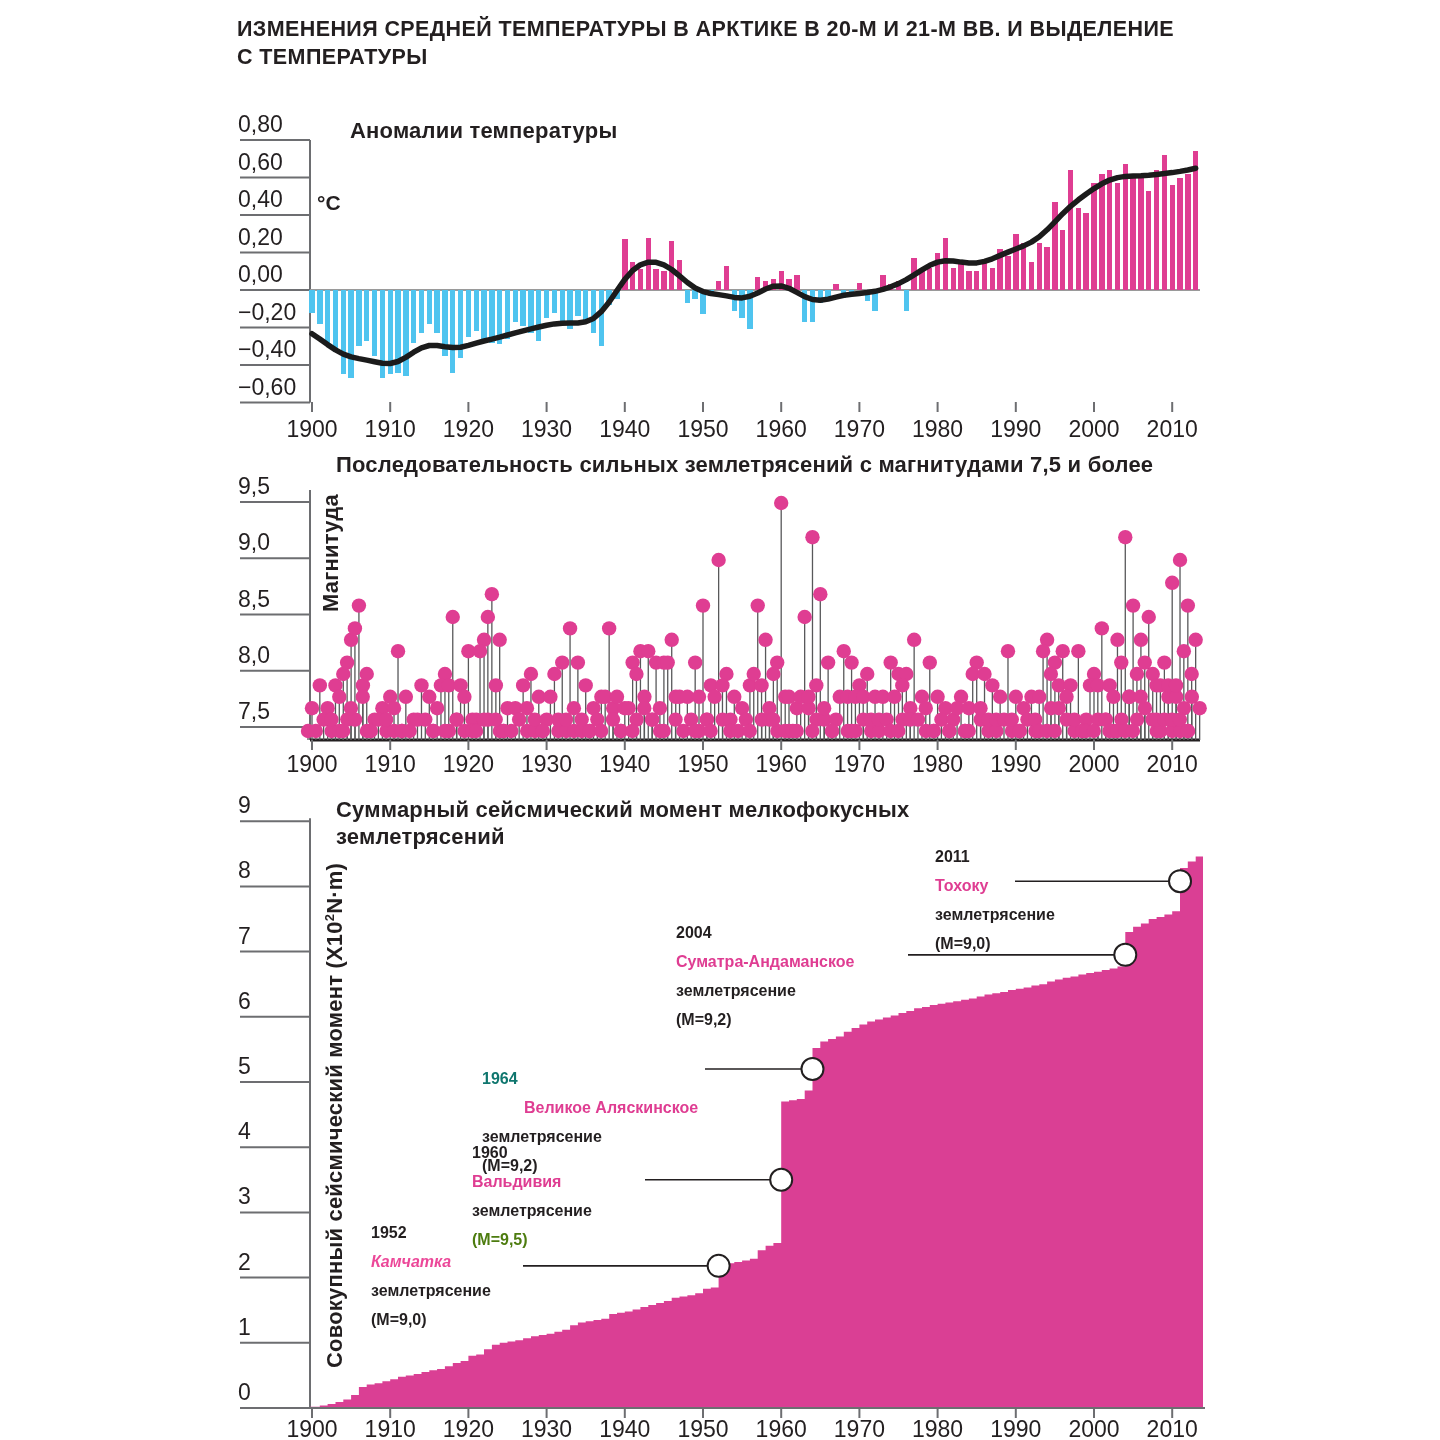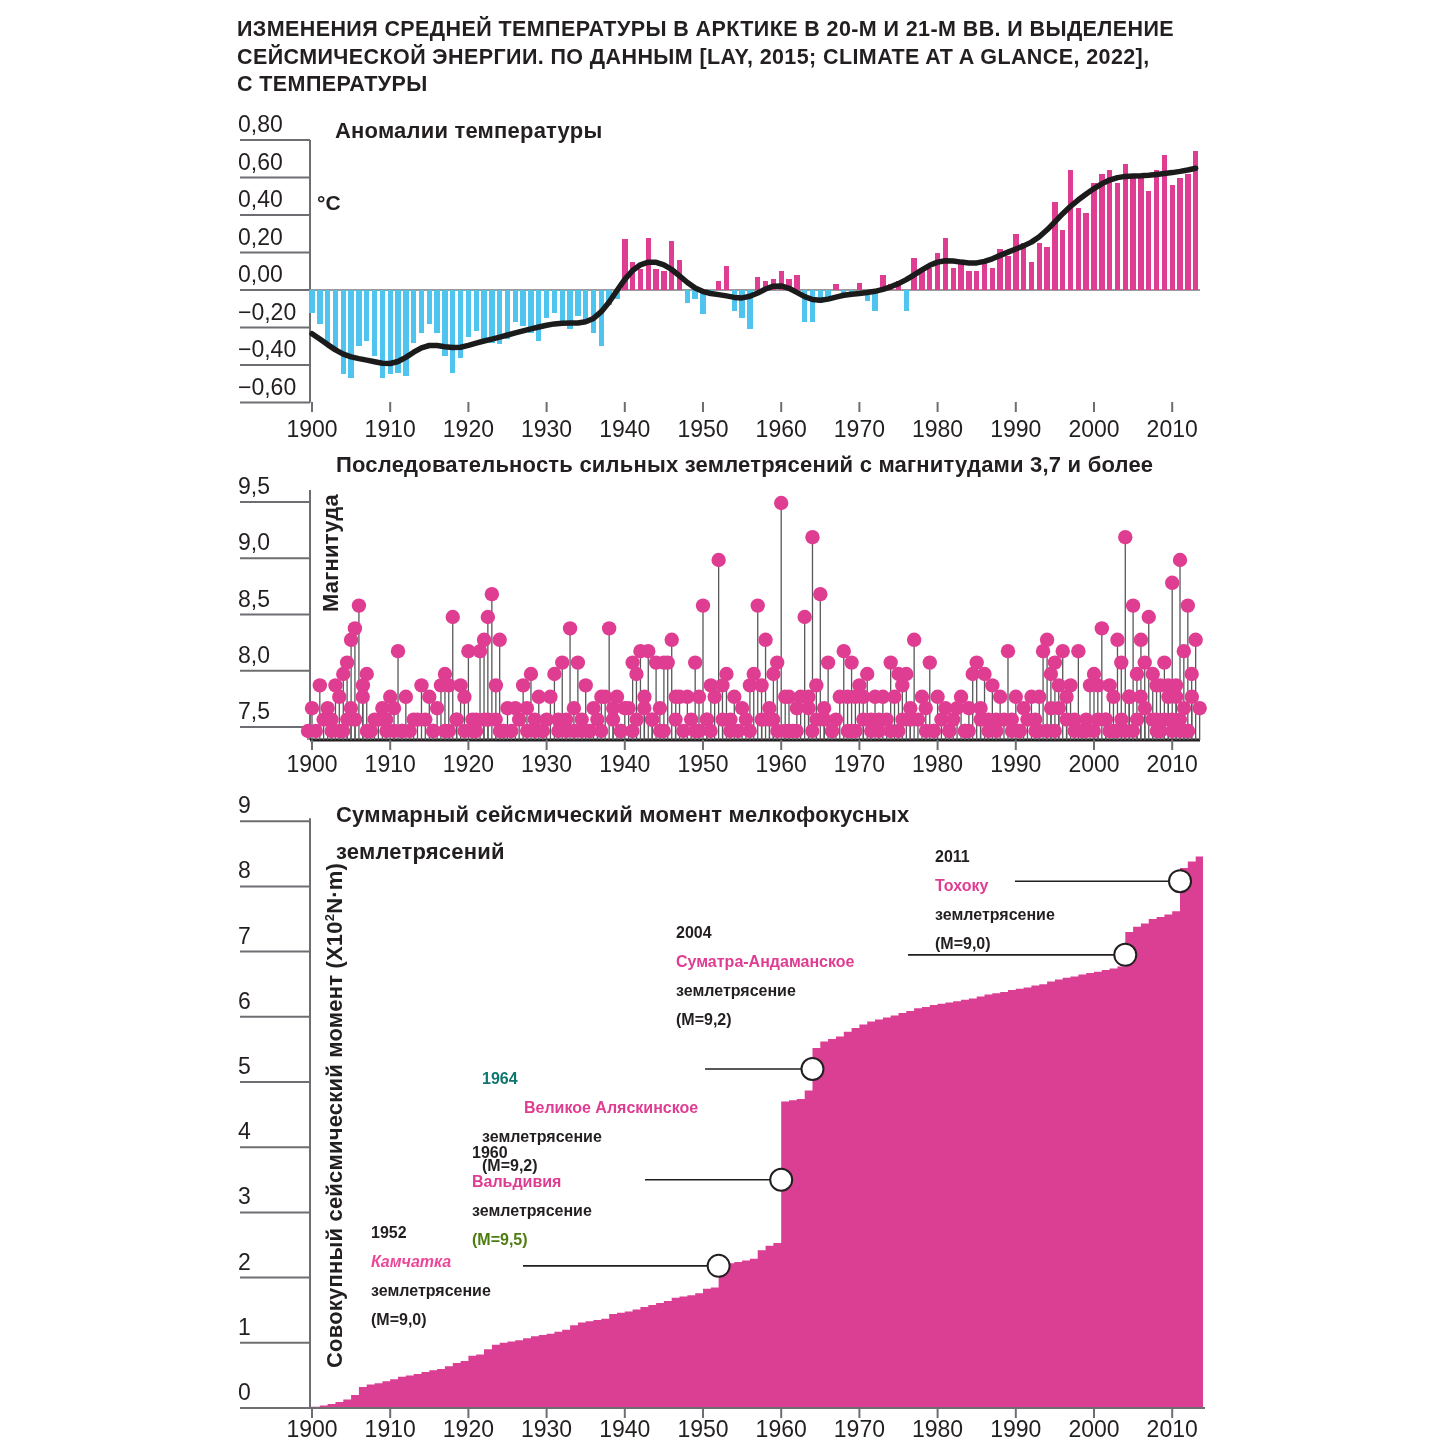--- a/index.html
+++ b/index.html
@@ -2,21 +2,21 @@
 <html><head>
 <meta charset="utf-8">
 <style>
   html,body{margin:0;padding:0;background:#ffffff;}
   #canvas{position:relative;width:1440px;height:1440px;background:#ffffff;
           font-family:"Liberation Sans",sans-serif;color:#231f20;overflow:hidden;}
   .abs{position:absolute;}
   #main-title{left:237px;top:16px;width:1010px;font-size:21.5px;font-weight:bold;
               line-height:27.5px;letter-spacing:.4px;}
   .chart-title{font-size:22px;font-weight:bold;letter-spacing:.2px;white-space:nowrap;}
-  #c3-title{white-space:normal;line-height:37px;}
+  #c3-title{white-space:normal;line-height:27px;}
   .unit{font-size:21px;font-weight:600;}
   .rot{transform:rotate(-90deg);transform-origin:0 0;white-space:nowrap;
        font-size:22px;font-weight:bold;letter-spacing:.2px;}
   .rot sup{font-size:13px;}
   .ann{position:absolute;font-size:16px;font-weight:bold;line-height:29px;white-space:nowrap;}
   svg{font-family:"Liberation Sans",sans-serif;}
   svg text{fill:#231f20;}
 </style>
 </head>
 <body>
@@ -979,29 +979,28 @@
         <circle cx="812.48" cy="1068.96" r="11" fill="#ffffff" stroke="#231f20" stroke-width="2"></circle>
         <line x1="908" y1="954.8599999999999" x2="1114.28" y2="954.8599999999999" stroke="#231f20" stroke-width="1.6"></line>
         <circle cx="1125.28" cy="954.8599999999999" r="11" fill="#ffffff" stroke="#231f20" stroke-width="2"></circle>
         <line x1="1015" y1="881.184" x2="1169.02" y2="881.184" stroke="#231f20" stroke-width="1.6"></line>
         <circle cx="1180.02" cy="881.184" r="11" fill="#ffffff" stroke="#231f20" stroke-width="2"></circle>
       </g>
     </svg>
 
   <div id="main-title" class="abs">
     <div>ИЗМЕНЕНИЯ СРЕДНЕЙ ТЕМПЕРАТУРЫ В АРКТИКЕ В 20-М И 21-М ВВ. И ВЫДЕЛЕНИЕ</div>
-    <div>СЕЙСМИЧЕСКОЙ ЭНЕРГИИ. ПО ДАННЫМ [LAY, 2015; CLIMATE AT A GLANCE, 2022],</div>
     <div>С ТЕМПЕРАТУРЫ</div>
   </div>
 
-  <div class="abs chart-title" style="left:335px;top:118px">Аномалии температуры</div>
+  <div class="abs chart-title" style="left:350px;top:118px">Аномалии температуры</div>
 
   <div class="abs unit" style="left:317px;top:191px">°C</div>
 
-  <div class="abs chart-title" style="left:336px;top:452px">Последовательность сильных землетрясений с магнитудами 3,7 и более</div>
+  <div class="abs chart-title" style="left:336px;top:452px">Последовательность сильных землетрясений с магнитудами 7,5 и более</div>
 
   <div class="abs rot" style="left:318px;top:612px">Магнитуда</div>
 
   <div id="c3-title" class="abs chart-title" style="left:336px;top:796px;width:720px">
     <div>Суммарный сейсмический момент мелкофокусных землетрясений</div>
   </div>
 
   <div class="abs rot" style="left:322px;top:1368px"><span>Совокупный сейсмический момент (X10</span><sup>2</sup><span>N·m)</span></div>
 
   <div id="annotations" class="abs" style="left:0;top:0;width:1440px;height:1440px;pointer-events:none">

